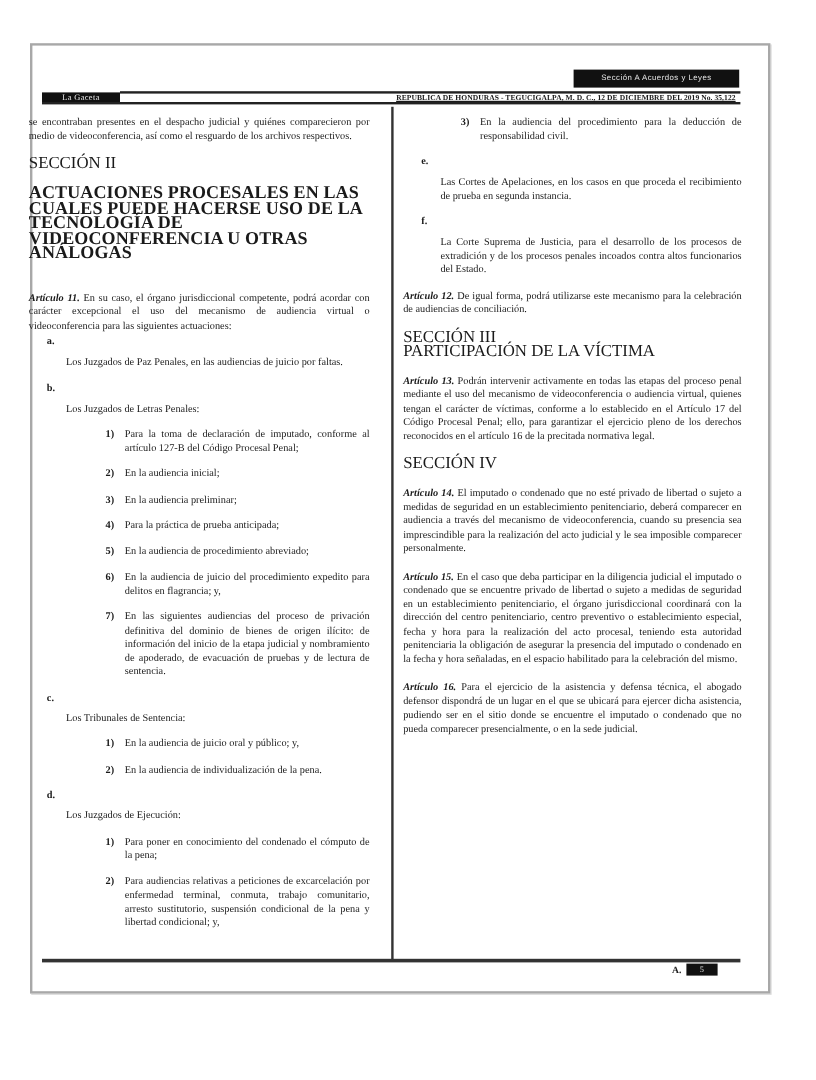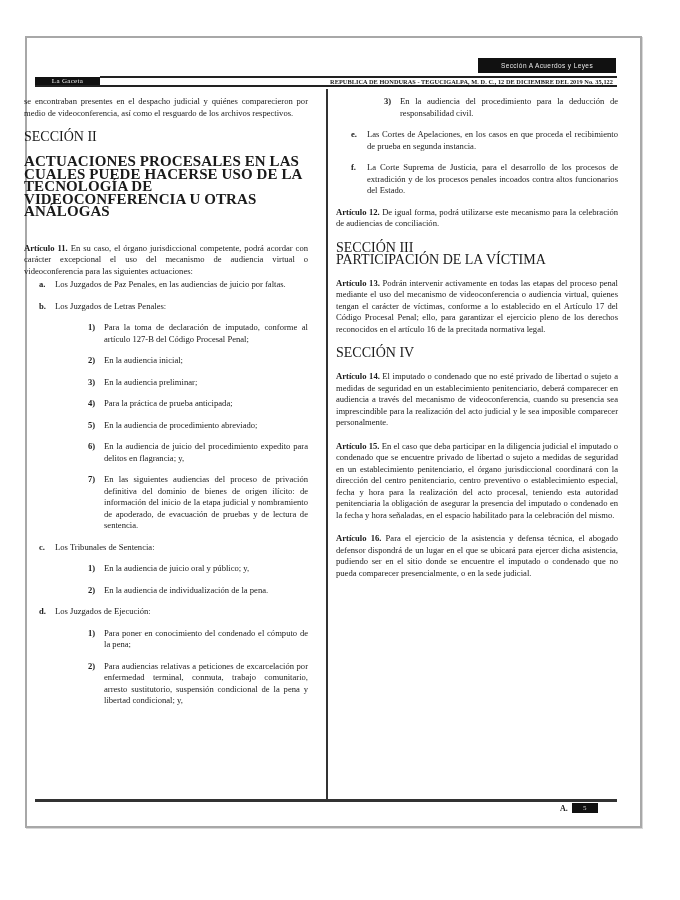--- a/index.html
+++ b/index.html
@@ -54,27 +54,27 @@
 
   .col {
     position: absolute; top: 96px; font-size: 8.6px; line-height: 11.5px; text-align: justify;
   }
   .col-left { left: 24px; width: 284px; }
   .col-right { left: 336px; width: 282px; }
 
   p { margin-bottom: 12px; }
   .heading { text-align: left; font-weight: normal; font-size: 14px; line-height: 12px; margin-bottom: 12px; }
   .heading-big { text-align: left; font-weight: bold; font-size: 15px; line-height: 12.5px; letter-spacing: 0.1px; margin-bottom: 25px; }
-  .art-label { font-weight: bold; }
+  .art-label { font-weight: bold; font-style: italic; }
 
   .item-letter {
     display: flex; margin-left: 15px; margin-bottom: 10px;
   }
   .item-letter .mk { width: 16px; flex-shrink: 0; font-weight: bold; }
-  .item-letter .tx { flex: 1; }
+  .item-letter .tx { flex: 1; margin-top: 17px; }
 
   .item-num {
     display: flex; margin-left: 64px; margin-bottom: 10px;
   }
   .item-num .mk { width: 16px; flex-shrink: 0; font-weight: bold; }
   .item-num .tx { flex: 1; }
 </style>
 </head>
 <body>
 

